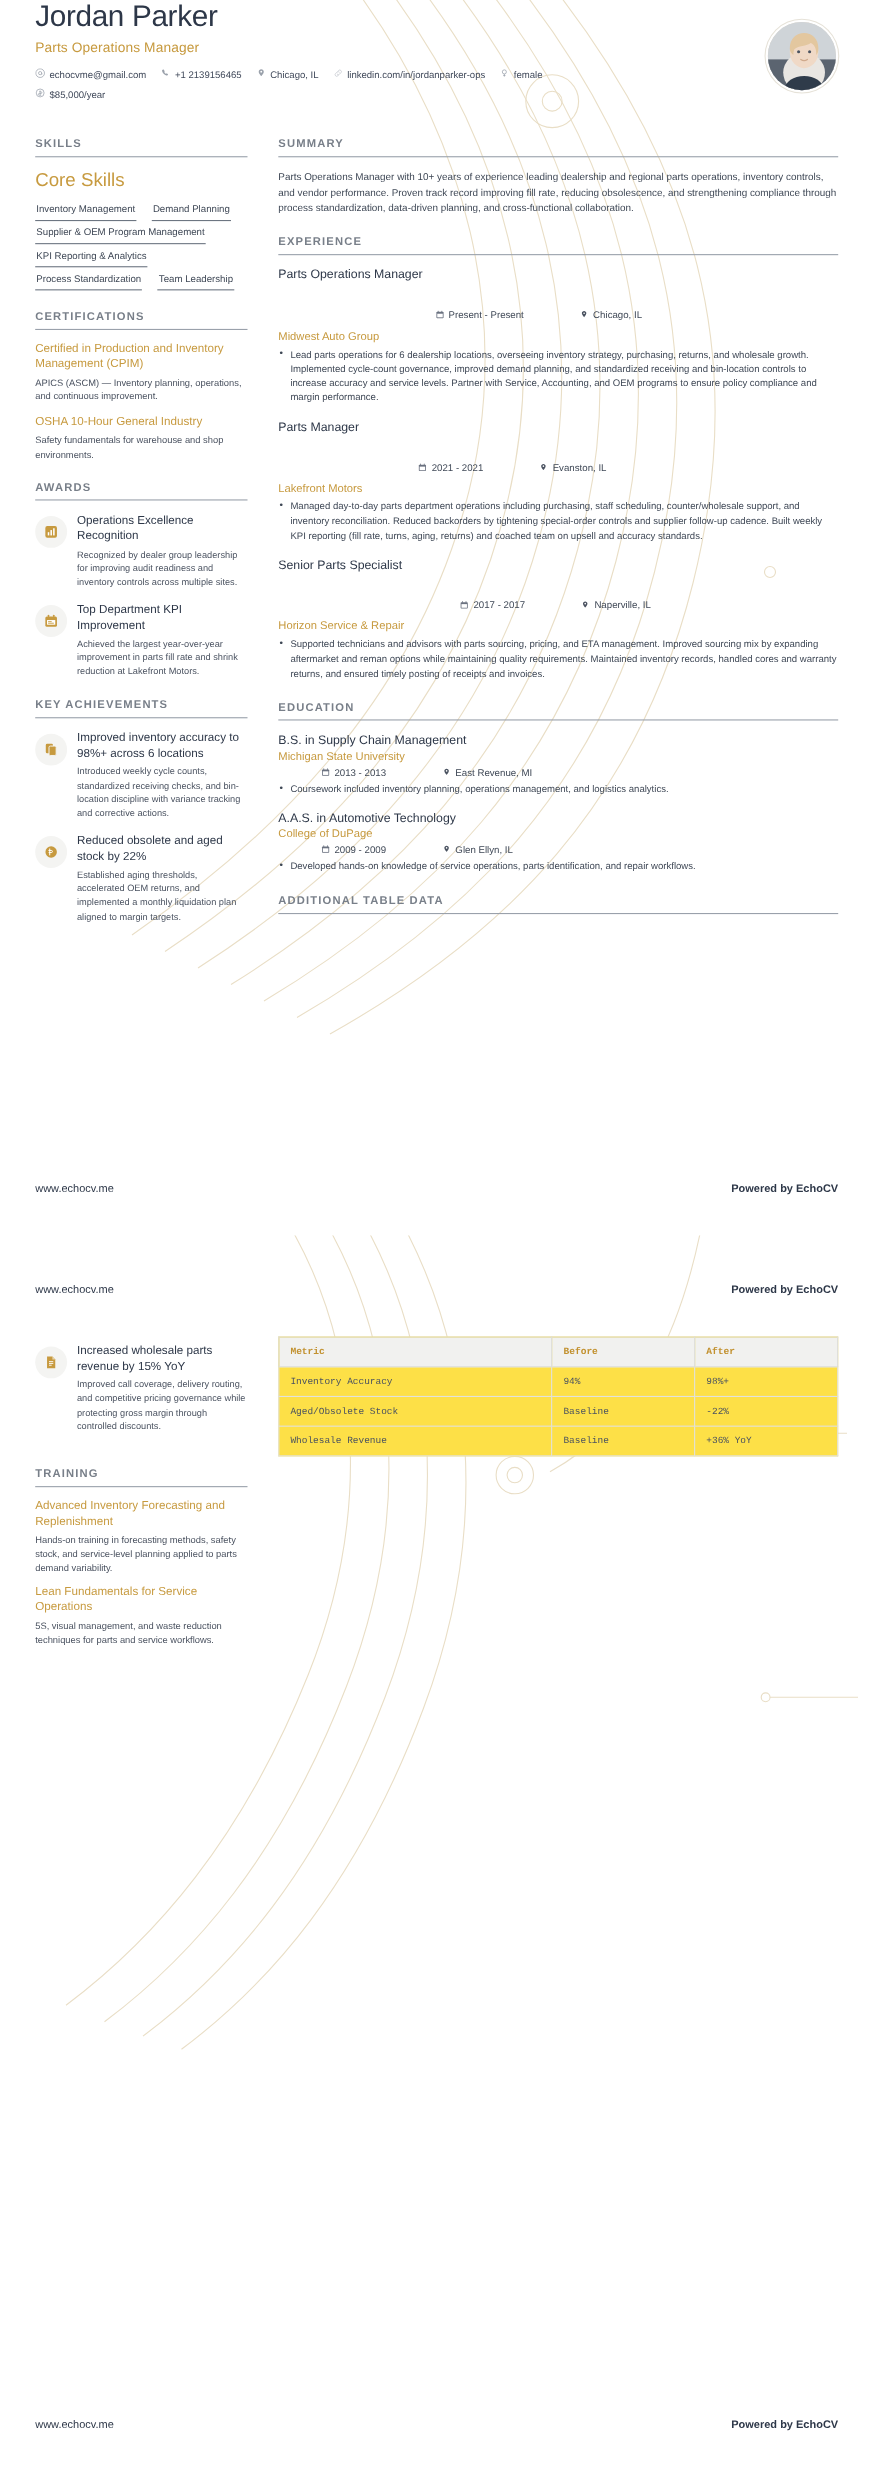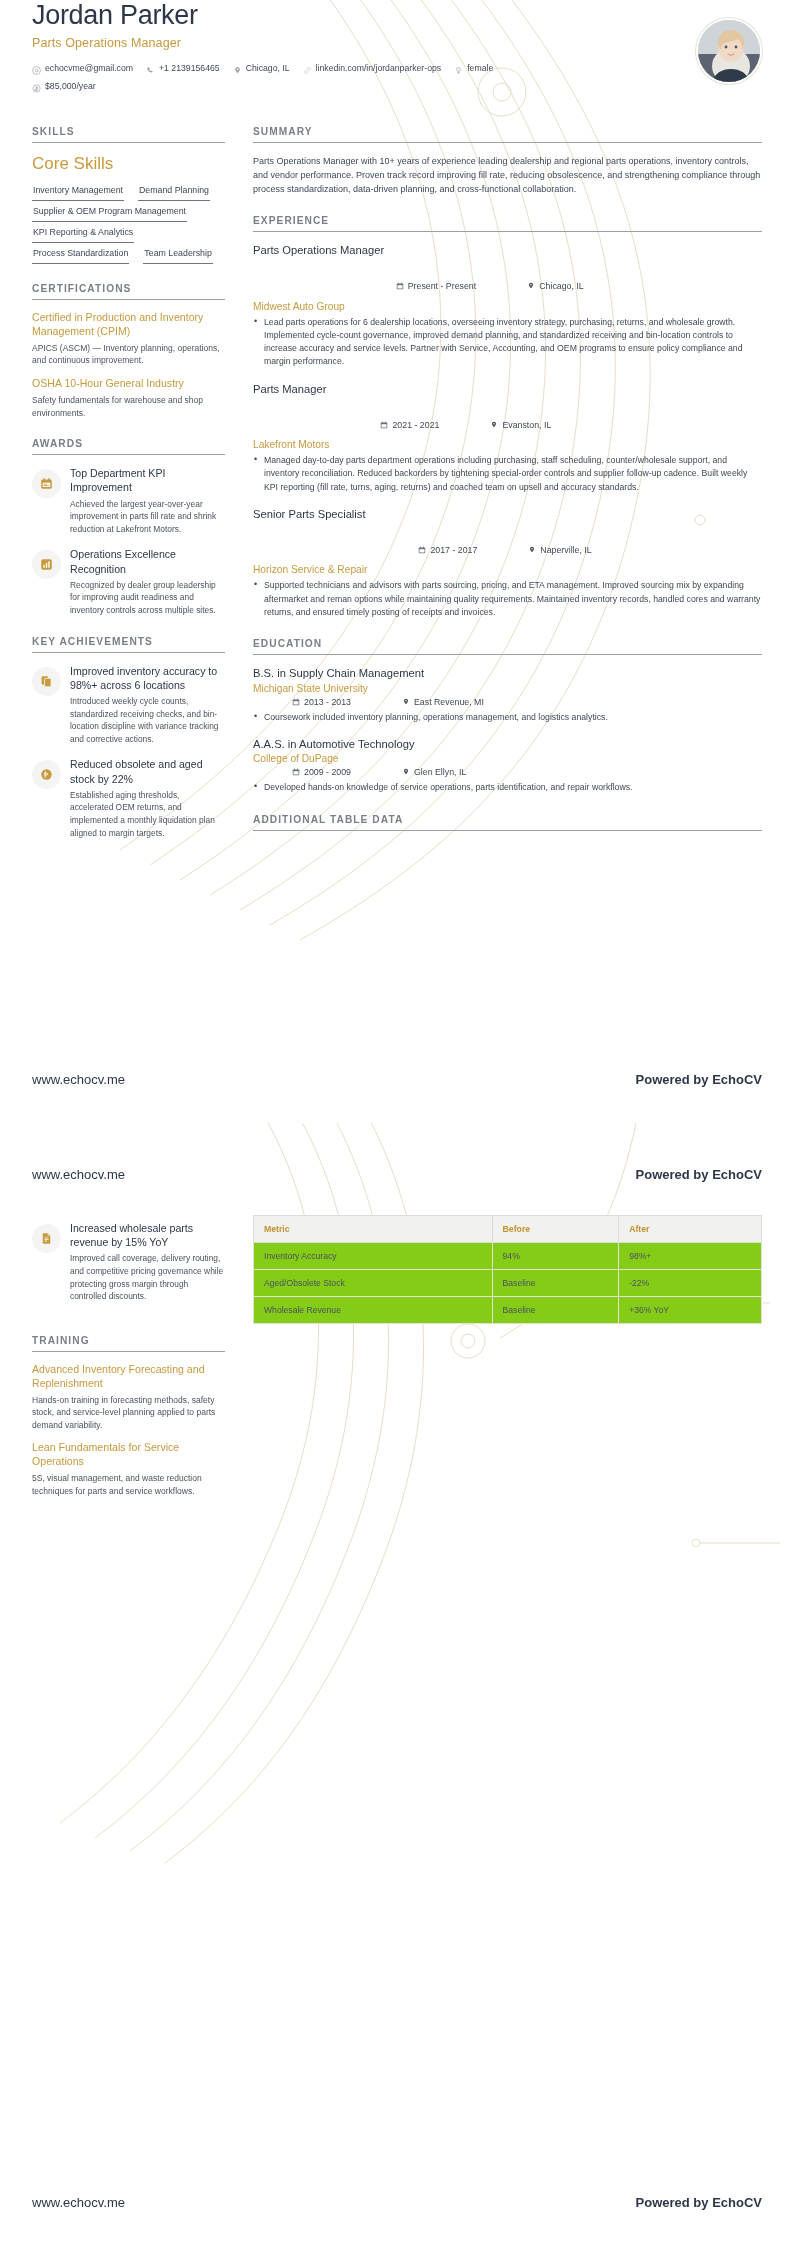--- a/index.html
+++ b/index.html
@@ -51,21 +51,21 @@
   .contact-line {
     display: flex;
     flex-wrap: wrap;
     align-items: center;
     gap: 4px 13px;
     font-size: 8.7px;
     color: #40495a;
     line-height: 1.5;
   }
   .contact-line + .contact-line { margin-top: 5px; }
-  .citem { display: inline-flex; align-items: flex-end; gap: 4px; white-space: nowrap; }
+  .citem { display: inline-flex; align-items: flex-start; gap: 4px; white-space: nowrap; }
   .citem svg { display: block; flex: 0 0 auto; }
   .ico { fill: #9aa1ab; }
 
   .avatar {
     position: absolute;
     top: 18px; right: 0;
     width: 66px; height: 66px;
     border-radius: 50%;
     overflow: hidden;
     border: 2px solid #ffffff;
@@ -190,21 +190,22 @@
     left: 1px; top: -1px;
     color: #3f4856;
     font-size: 9px;
   }
 
   
   .tbl {
     width: 100%;
     border-collapse: collapse;
     font-size: 8.6px;
-    background: #84cc16;
+    background: #fde047;
+    font-family: Liberation Mono, monospace;
   }
   .tbl th {
     background: #f1f1ef;
     color: #c2912f;
     font-weight: bold;
     text-align: left;
     padding: 8px 10px;
     border: 1px solid #ddddd8;
     font-size: 8.7px;
   }
@@ -216,21 +217,21 @@
   }
 
   
   .footer {
     position: absolute;
     left: 32px; right: 32px;
     bottom: 36px;
     display: flex;
     justify-content: space-between;
     align-items: flex-start;
-    font-size: 13px;
+    font-size: 10px;
     color: #2d3748;
     z-index: 3;
   }
   .footer-brand { font-weight: bold; }
   .footer-brand .accent { color: #2d3748; }
 </style>
 </head>
 <body>
 
 <div class="page">
@@ -349,46 +350,46 @@
           </div>
         </div>
 
         <div class="sec">
           <div class="sec-title">AWARDS</div>
           <div class="sec-rule"></div>
 
           <div class="aw">
             <span class="aw-badge">
               <svg width="13" height="13" viewBox="0 0 16 16">
+                  <rect x="1.5" y="1.5" width="13" height="13" rx="2.2" fill="#c79a3f"></rect>
+                  <rect x="4.2" y="8.4" width="1.7" height="3.6" fill="#fff"></rect>
+                  <rect x="7.2" y="6" width="1.7" height="6" fill="#fff"></rect>
+                  <rect x="10.2" y="4" width="1.7" height="8" fill="#fff"></rect>
+                </svg>
+            </span>
+            <span class="aw-body">
+              <span class="aw-title" style="display:block">Operations Excellence Recognition</span>
+              <span class="aw-desc" style="display:block">Recognized by dealer group leadership for improving audit readiness and inventory controls across multiple sites.</span>
+            </span>
+          </div>
+
+          <div class="aw">
+            <span class="aw-badge">
+              <svg width="13" height="13" viewBox="0 0 16 16">
                   <rect x="1.5" y="3" width="13" height="11.5" rx="1.8" fill="#c79a3f"></rect>
                   <rect x="4.3" y="1" width="1.5" height="3.2" rx=".7" fill="#c79a3f"></rect>
                   <rect x="10.2" y="1" width="1.5" height="3.2" rx=".7" fill="#c79a3f"></rect>
                   <rect x="3.4" y="7" width="9.2" height="5.2" fill="#fff"></rect>
                   <rect x="4.6" y="8.3" width="4" height="1" fill="#c79a3f"></rect>
                   <rect x="4.6" y="10" width="6.4" height="1" fill="#c79a3f"></rect>
                 </svg>
             </span>
             <span class="aw-body">
               <span class="aw-title" style="display:block">Top Department KPI Improvement</span>
               <span class="aw-desc" style="display:block">Achieved the largest year-over-year improvement in parts fill rate and shrink reduction at Lakefront Motors.</span>
-            </span>
-          </div>
-
-          <div class="aw">
-            <span class="aw-badge">
-              <svg width="13" height="13" viewBox="0 0 16 16">
-                  <rect x="1.5" y="1.5" width="13" height="13" rx="2.2" fill="#c79a3f"></rect>
-                  <rect x="4.2" y="8.4" width="1.7" height="3.6" fill="#fff"></rect>
-                  <rect x="7.2" y="6" width="1.7" height="6" fill="#fff"></rect>
-                  <rect x="10.2" y="4" width="1.7" height="8" fill="#fff"></rect>
-                </svg>
-            </span>
-            <span class="aw-body">
-              <span class="aw-title" style="display:block">Operations Excellence Recognition</span>
-              <span class="aw-desc" style="display:block">Recognized by dealer group leadership for improving audit readiness and inventory controls across multiple sites.</span>
             </span>
           </div>
         </div>
 
         <div class="sec">
           <div class="sec-title">KEY ACHIEVEMENTS</div>
           <div class="sec-rule"></div>
 
           <div class="aw">
             <span class="aw-badge">

